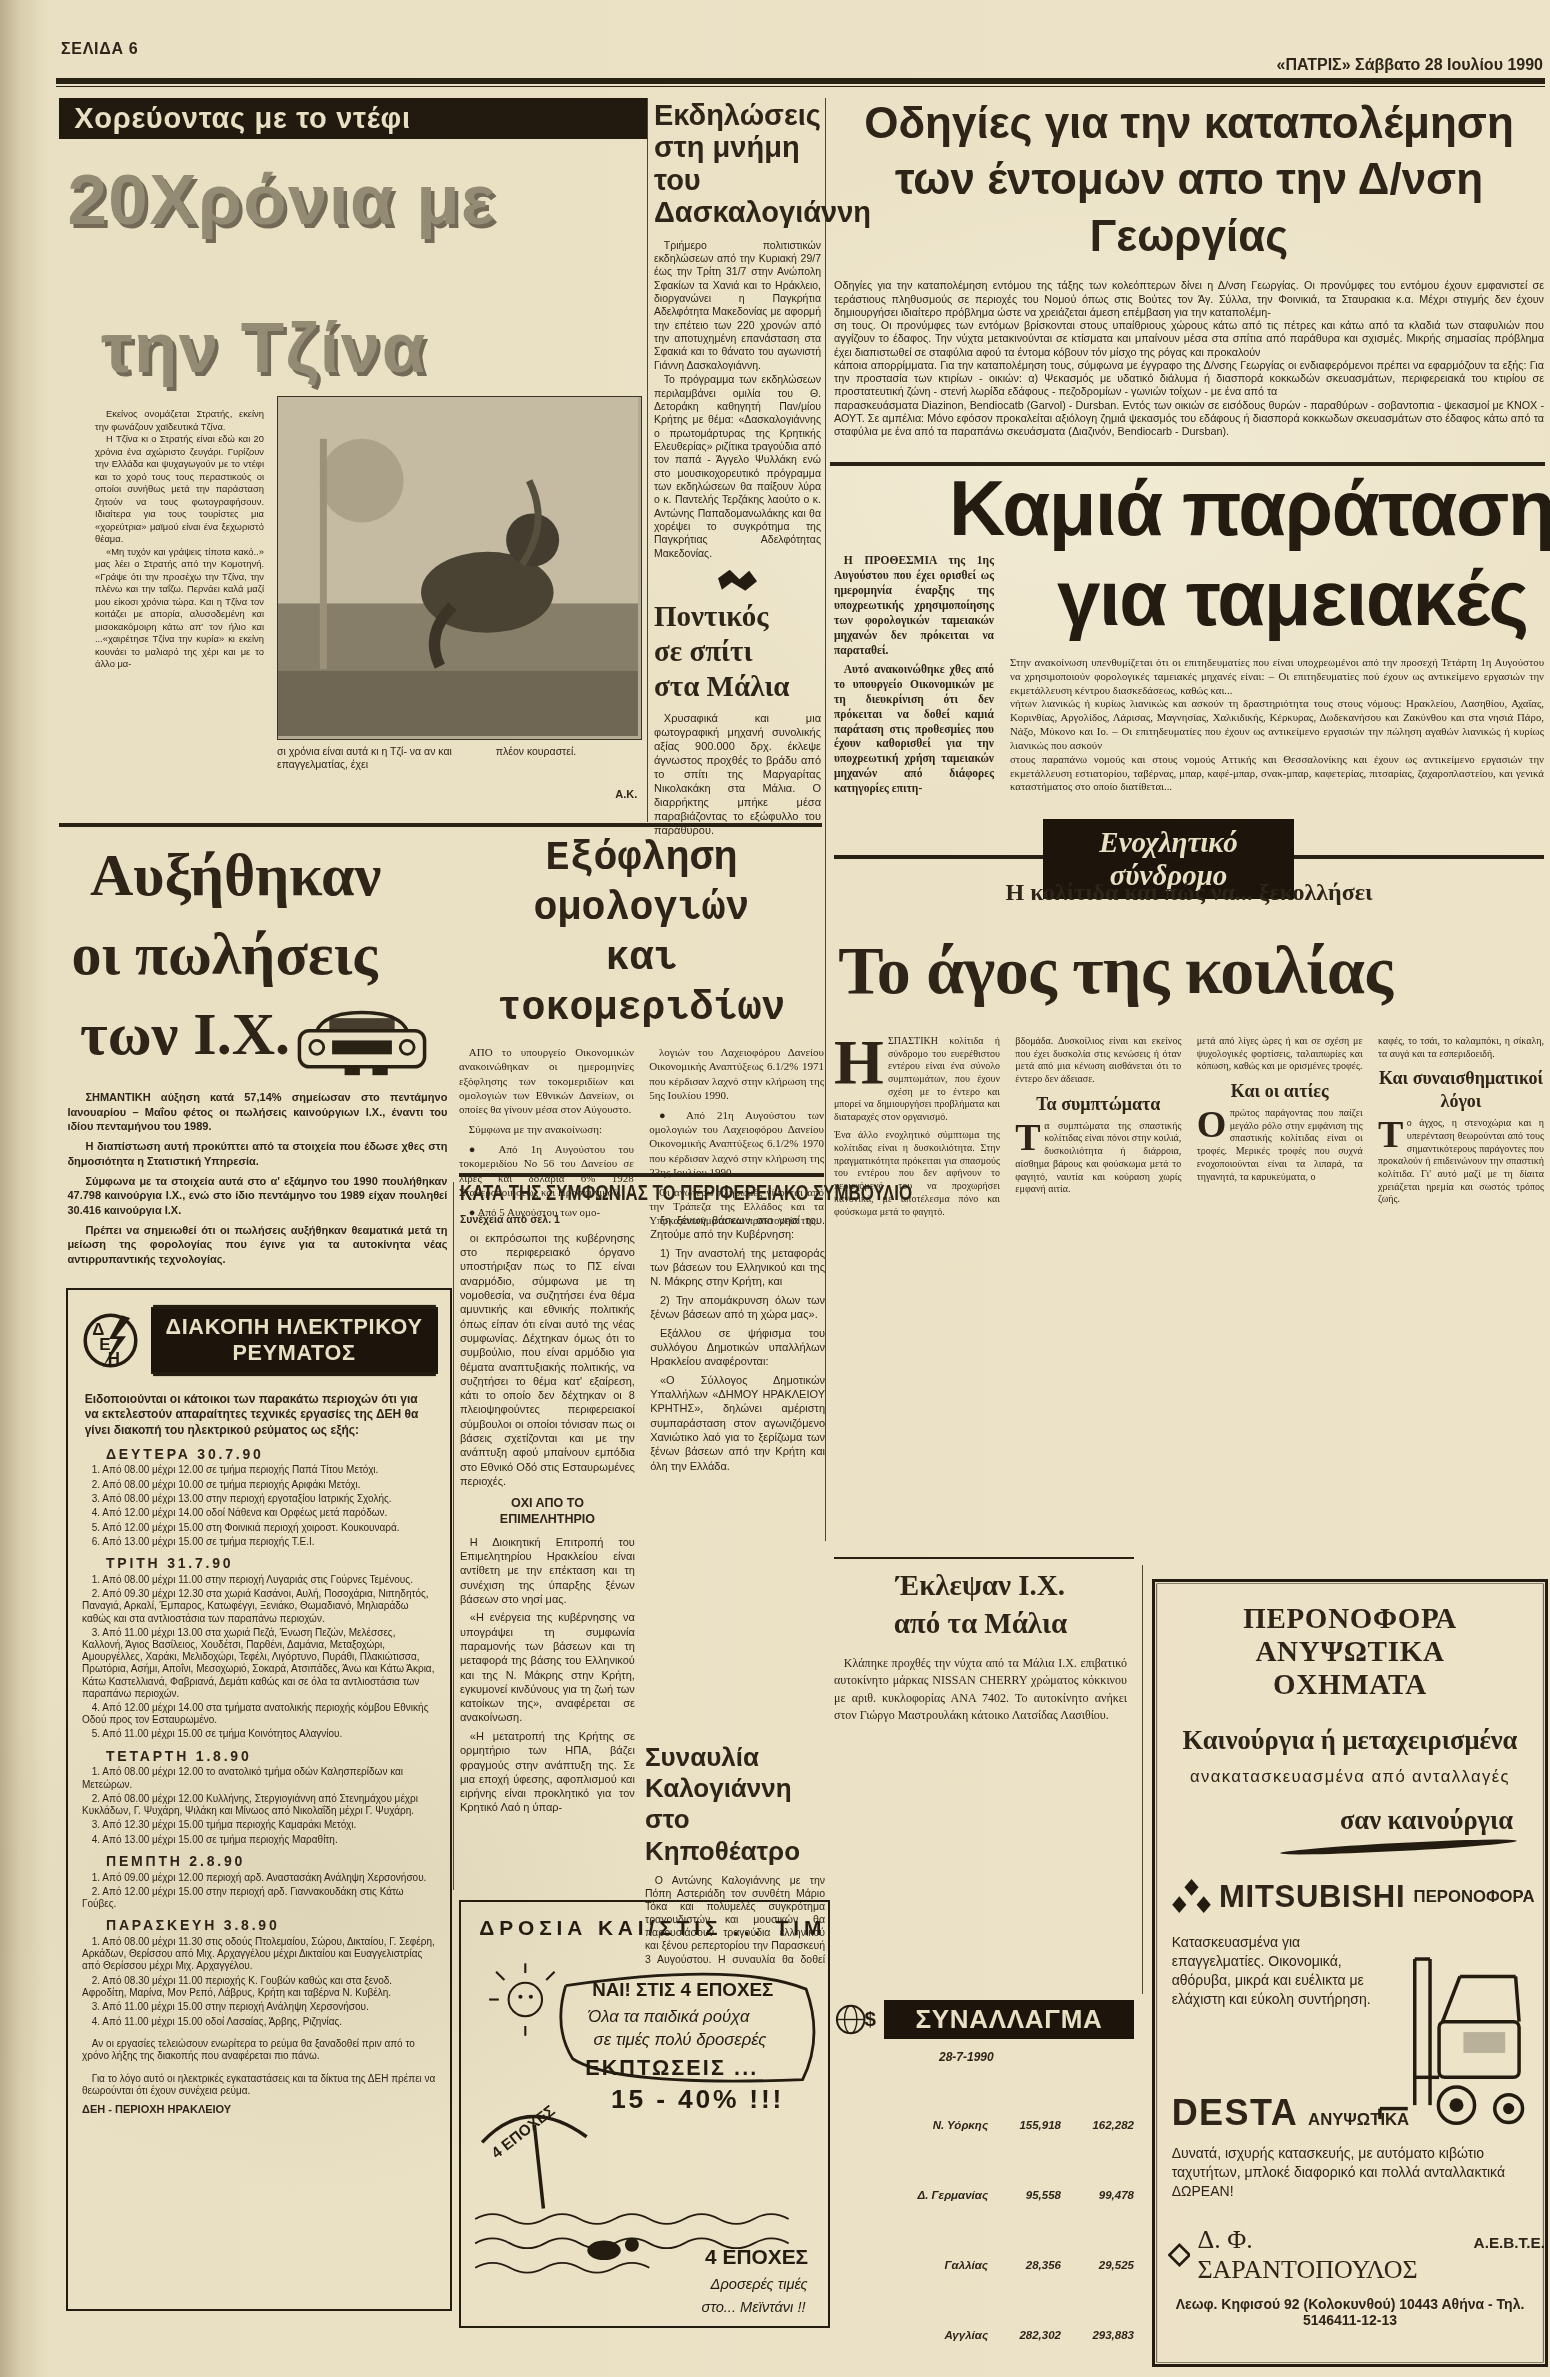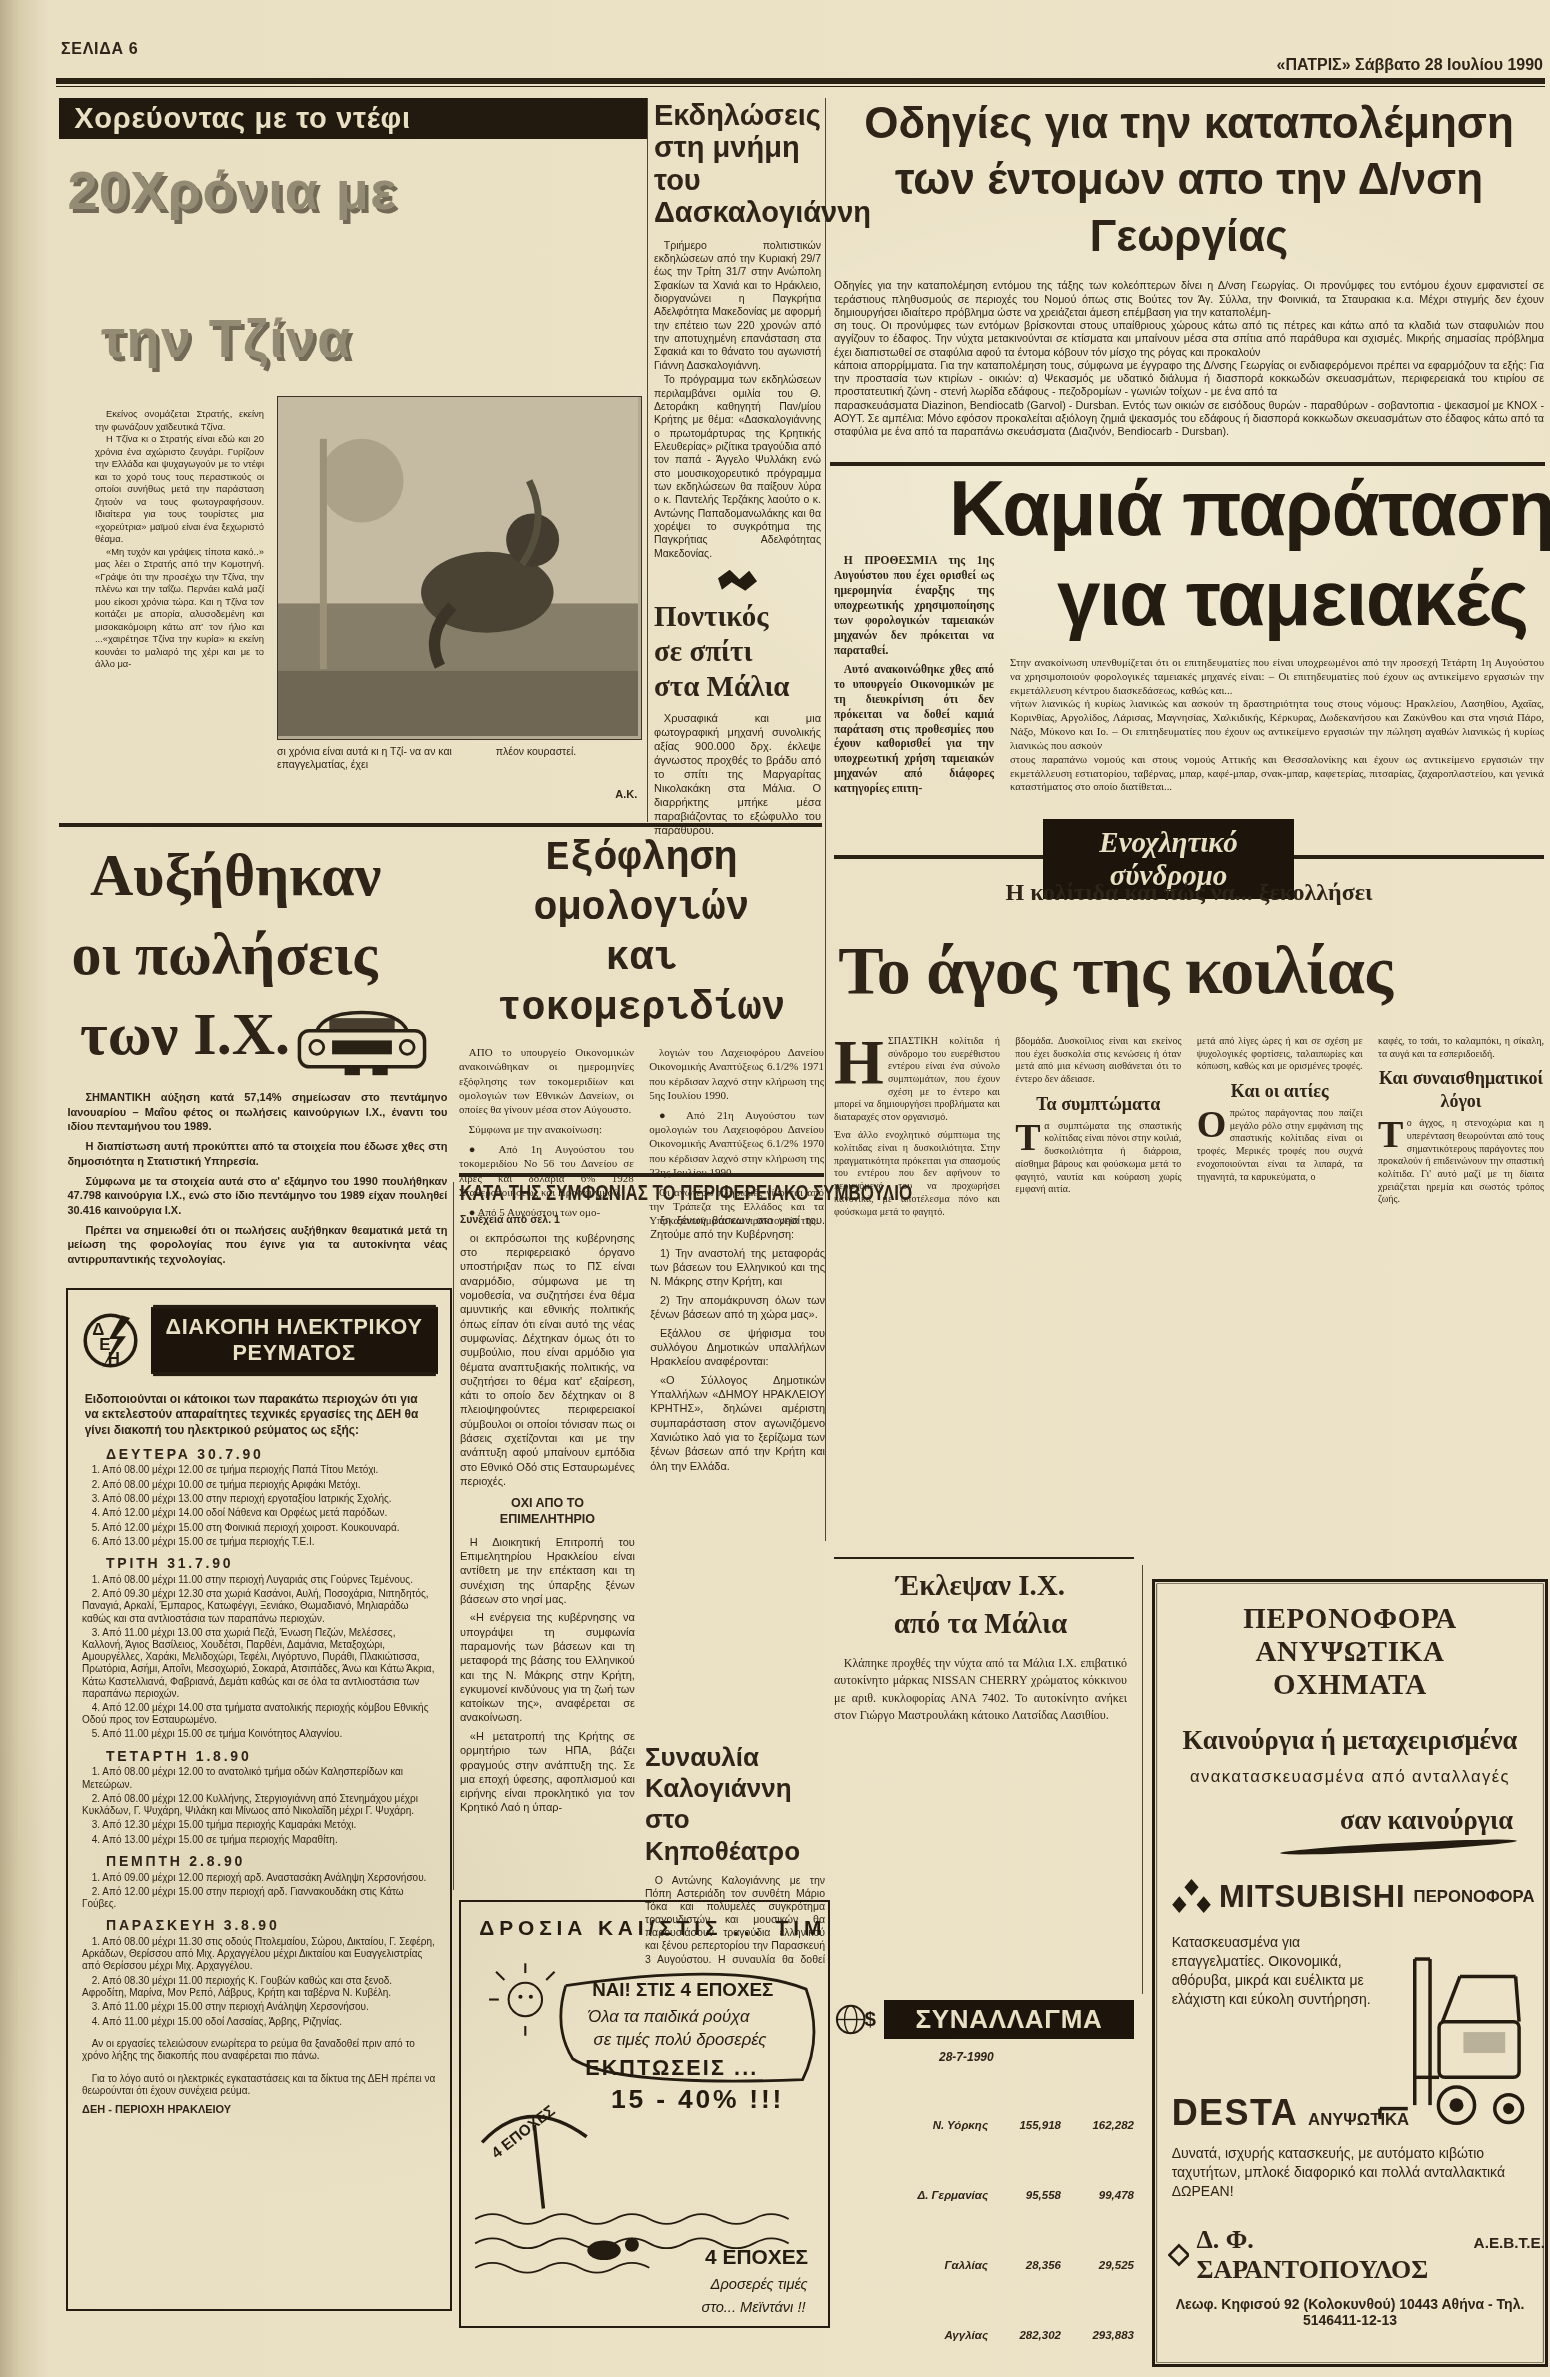--- a/index.html
+++ b/index.html
@@ -15,21 +15,21 @@
   .just{text-align:justify;}
   .b{font-weight:bold;}
   .clip{overflow:hidden;}
   .para{margin:0 0 4.2px 0;text-indent:9.8px;}
   
   .pagelabel{font-size:16px;font-weight:bold;letter-spacing:0.7px;}
   .masthead{font-size:16px;font-weight:bold;text-align:right;}
   
   .kickerbar{background:#221a0f;color:#e9e0c4;font-size:29px;font-weight:bold;
     padding:4.2px 0 4.2px 15.3px;letter-spacing:0.7px;}
-  .tzina-title{font-weight:bold;font-size:54px;color:#938b74;
+  .tzina-title{font-weight:bold;font-size:71px;color:#938b74;
     text-shadow:3.5px 4.2px 0 rgba(50,41,27,.65);letter-spacing:1.4px;white-space:nowrap;}
   .tzina-body{font-size:9.4px;line-height:1.33;}
   .tzina-body .para{text-indent:11px;margin-bottom:0;}
   .caption{font-size:10.5px;line-height:1.25;}
   
   .dask-title{font-size:29px;line-height:1.12;font-weight:bold;}
   .midbody{font-size:10.5px;line-height:1.27;}
   .midbody .para{text-indent:9.8px;margin-bottom:1.4px;}
   .pont-title{font-family:"Liberation Serif",serif;font-size:29px;line-height:1.2;font-weight:bold;}
   .ornament{width:39px;height:21px;background:#241c10;margin:0 auto;
@@ -81,21 +81,21 @@
   .adbox{border:3.5px solid #241c10;box-shadow:inset 0 0 0 1.4px #e9e0c4, inset 0 0 0 2.1px #241c10;}
   .ad-h1{font-family:"Liberation Serif",serif;font-weight:bold;font-size:29px;text-align:center;letter-spacing:0.7px;}
   .ad-h2{font-family:"Liberation Serif",serif;font-weight:bold;font-size:26.5px;text-align:center;}
   .ad-h3{font-size:16.7px;text-align:center;letter-spacing:1.4px;}
   .ad-h4{font-family:"Liberation Serif",serif;font-weight:bold;font-size:26.5px;}
   .swoosh{height:8.4px;background:#241c10;border-radius:50%;transform:rotate(-3deg);}
   .ad-brand{font-weight:bold;font-size:31px;letter-spacing:0.7px;}
   .ad-brandsub{font-weight:bold;font-size:16.7px;}
   .ad-p{font-size:14px;line-height:1.35;}
   .ad-desta{font-weight:bold;font-size:36px;letter-spacing:1.4px;}
-  .ad-co{font-family:"Liberation Serif",serif;font-weight:bold;font-size:26px;}
+  .ad-co{font-family:"Liberation Serif",serif;font-weight:normal;font-size:26px;}
   .ad-co-suf{font-weight:bold;font-size:15.3px;}
   .ad-addr{font-weight:bold;font-size:14px;text-align:center;}
   
   .deibox{border:2.8px solid #241c10;}
   .dei-header{background:#1d150c;color:#e9e0c4;font-weight:bold;font-size:21.6px;
     text-align:center;padding:5.6px 0;letter-spacing:0.7px;border-top:2.1px solid #241c10;border-bottom:2.1px solid #241c10;
     box-shadow:0 -4.2px 0 -2.1px #241c10, 0 4.2px 0 -2.1px #241c10;}
   .dei-intro{font-weight:bold;font-size:12px;line-height:1.3;}
   .dei-day{font-weight:bold;font-size:14px;letter-spacing:2.8px;margin:7px 0 2.8px 24px;}
   .dei-item{font-size:10px;line-height:1.22;margin:0 0 2.1px 0;text-indent:9.8px;}

